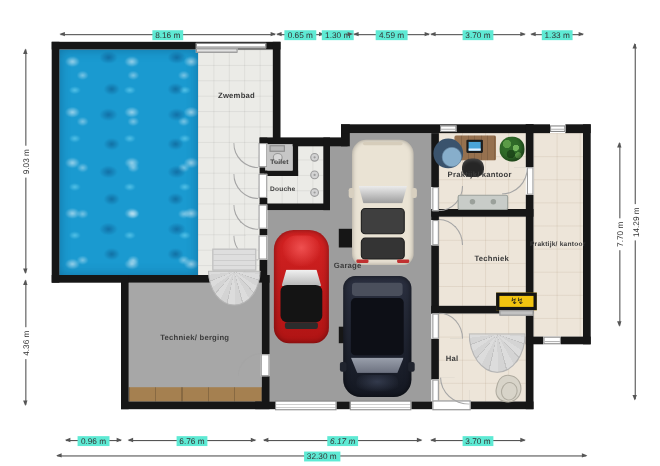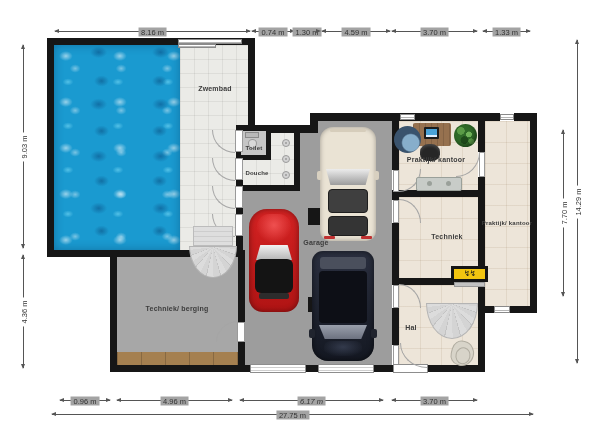--- a/index.html
+++ b/index.html
@@ -33,21 +33,21 @@
     background:repeating-linear-gradient(180deg,#ffffff 0 2px,#cfcfcf 2px 3px);}
   .rlabel{position:absolute;transform:translate(-50%,-50%);font-size:7px;font-weight:bold;
     color:#3c3c3c;white-space:nowrap;letter-spacing:0.2px;}
   .rlabel.small{font-size:6px;}
   .dim-h{position:absolute;border-top:1px solid #555;height:0;}
   .dim-h::before{content:"";position:absolute;left:-1px;top:-3px;
     border-top:2.5px solid transparent;border-bottom:2.5px solid transparent;border-right:5px solid #555;}
   .dim-h::after{content:"";position:absolute;right:-1px;top:-3px;
     border-top:2.5px solid transparent;border-bottom:2.5px solid transparent;border-left:5px solid #555;}
   .dim-h span{position:absolute;left:50%;top:-0.5px;transform:translate(-50%,-50%);
-    background:#a3a3a3;padding:0 3px;font-size:7.5px;color:#333;white-space:nowrap;}
+    background:#5eead4;padding:0 3px;font-size:7.5px;color:#333;white-space:nowrap;}
   .dim-v{position:absolute;border-left:1px solid #555;width:0;}
   .dim-v::before{content:"";position:absolute;top:-1px;left:-3px;
     border-left:2.5px solid transparent;border-right:2.5px solid transparent;border-bottom:5px solid #555;}
   .dim-v::after{content:"";position:absolute;bottom:-1px;left:-3px;
     border-left:2.5px solid transparent;border-right:2.5px solid transparent;border-top:5px solid #555;}
   .dim-v span{position:absolute;top:50%;left:-0.5px;transform:translate(-50%,-50%) rotate(-90deg);
     background:#fff;padding:0 3px;font-size:7.5px;color:#333;white-space:nowrap;}
   .fan{position:absolute;border:1px solid #b4b4b4;box-sizing:border-box;
     background:repeating-conic-gradient(from 95deg at 50% 0%, #dcdcdc 0 13deg, #c3c3c3 13deg 15deg, #d4d4d4 15deg 28deg);}
   .col{position:absolute;background:#161616;}
@@ -225,21 +225,21 @@
   <div class="rlabel" style="left:316px;top:242px;">Garage</div>
   <div class="rlabel" style="left:436px;top:159px;">Praktijk/ kantoor</div>
   <div class="rlabel" style="left:447px;top:236px;">Techniek</div>
   <div class="rlabel" style="left:411px;top:327px;">Hal</div>
   <div class="rlabel small" style="left:507px;top:223px;">Praktijk/ kantoor</div>
 
   <div class="dim-h" style="left:55px;top:31px;width:195px;">
       <span>8.16 m</span>
     </div>
   <div class="dim-h" style="left:252px;top:31px;width:42px;">
-      <span>0.74 m</span>
+      <span>0.65 m</span>
     </div>
   <div class="dim-h" style="left:294px;top:31px;width:26px;">
       <span>1.30 m</span>
     </div>
   <div class="dim-h" style="left:322px;top:31px;width:68px;">
       <span>4.59 m</span>
     </div>
   <div class="dim-h" style="left:392px;top:31px;width:85px;">
       <span>3.70 m</span>
     </div>
@@ -258,25 +258,25 @@
       <span>7.70 m</span>
     </div>
   <div class="dim-v" style="left:577px;top:40px;height:323px;">
       <span>14.29 m</span>
     </div>
 
   <div class="dim-h" style="left:60px;top:400px;width:50px;">
       <span>0.96 m</span>
     </div>
   <div class="dim-h" style="left:117px;top:400px;width:115px;">
-      <span>4.96 m</span>
+      <span>6.76 m</span>
     </div>
   <div class="dim-h" style="left:240px;top:400px;width:143px;font-style:italic;">
       <span>6.17 m</span>
     </div>
   <div class="dim-h" style="left:392px;top:400px;width:85px;">
       <span>3.70 m</span>
     </div>
   <div class="dim-h" style="left:52px;top:414px;width:481px;">
-      <span>27.75 m</span>
+      <span>32.30 m</span>
     </div>
 
 </div>
 
 </body></html>

